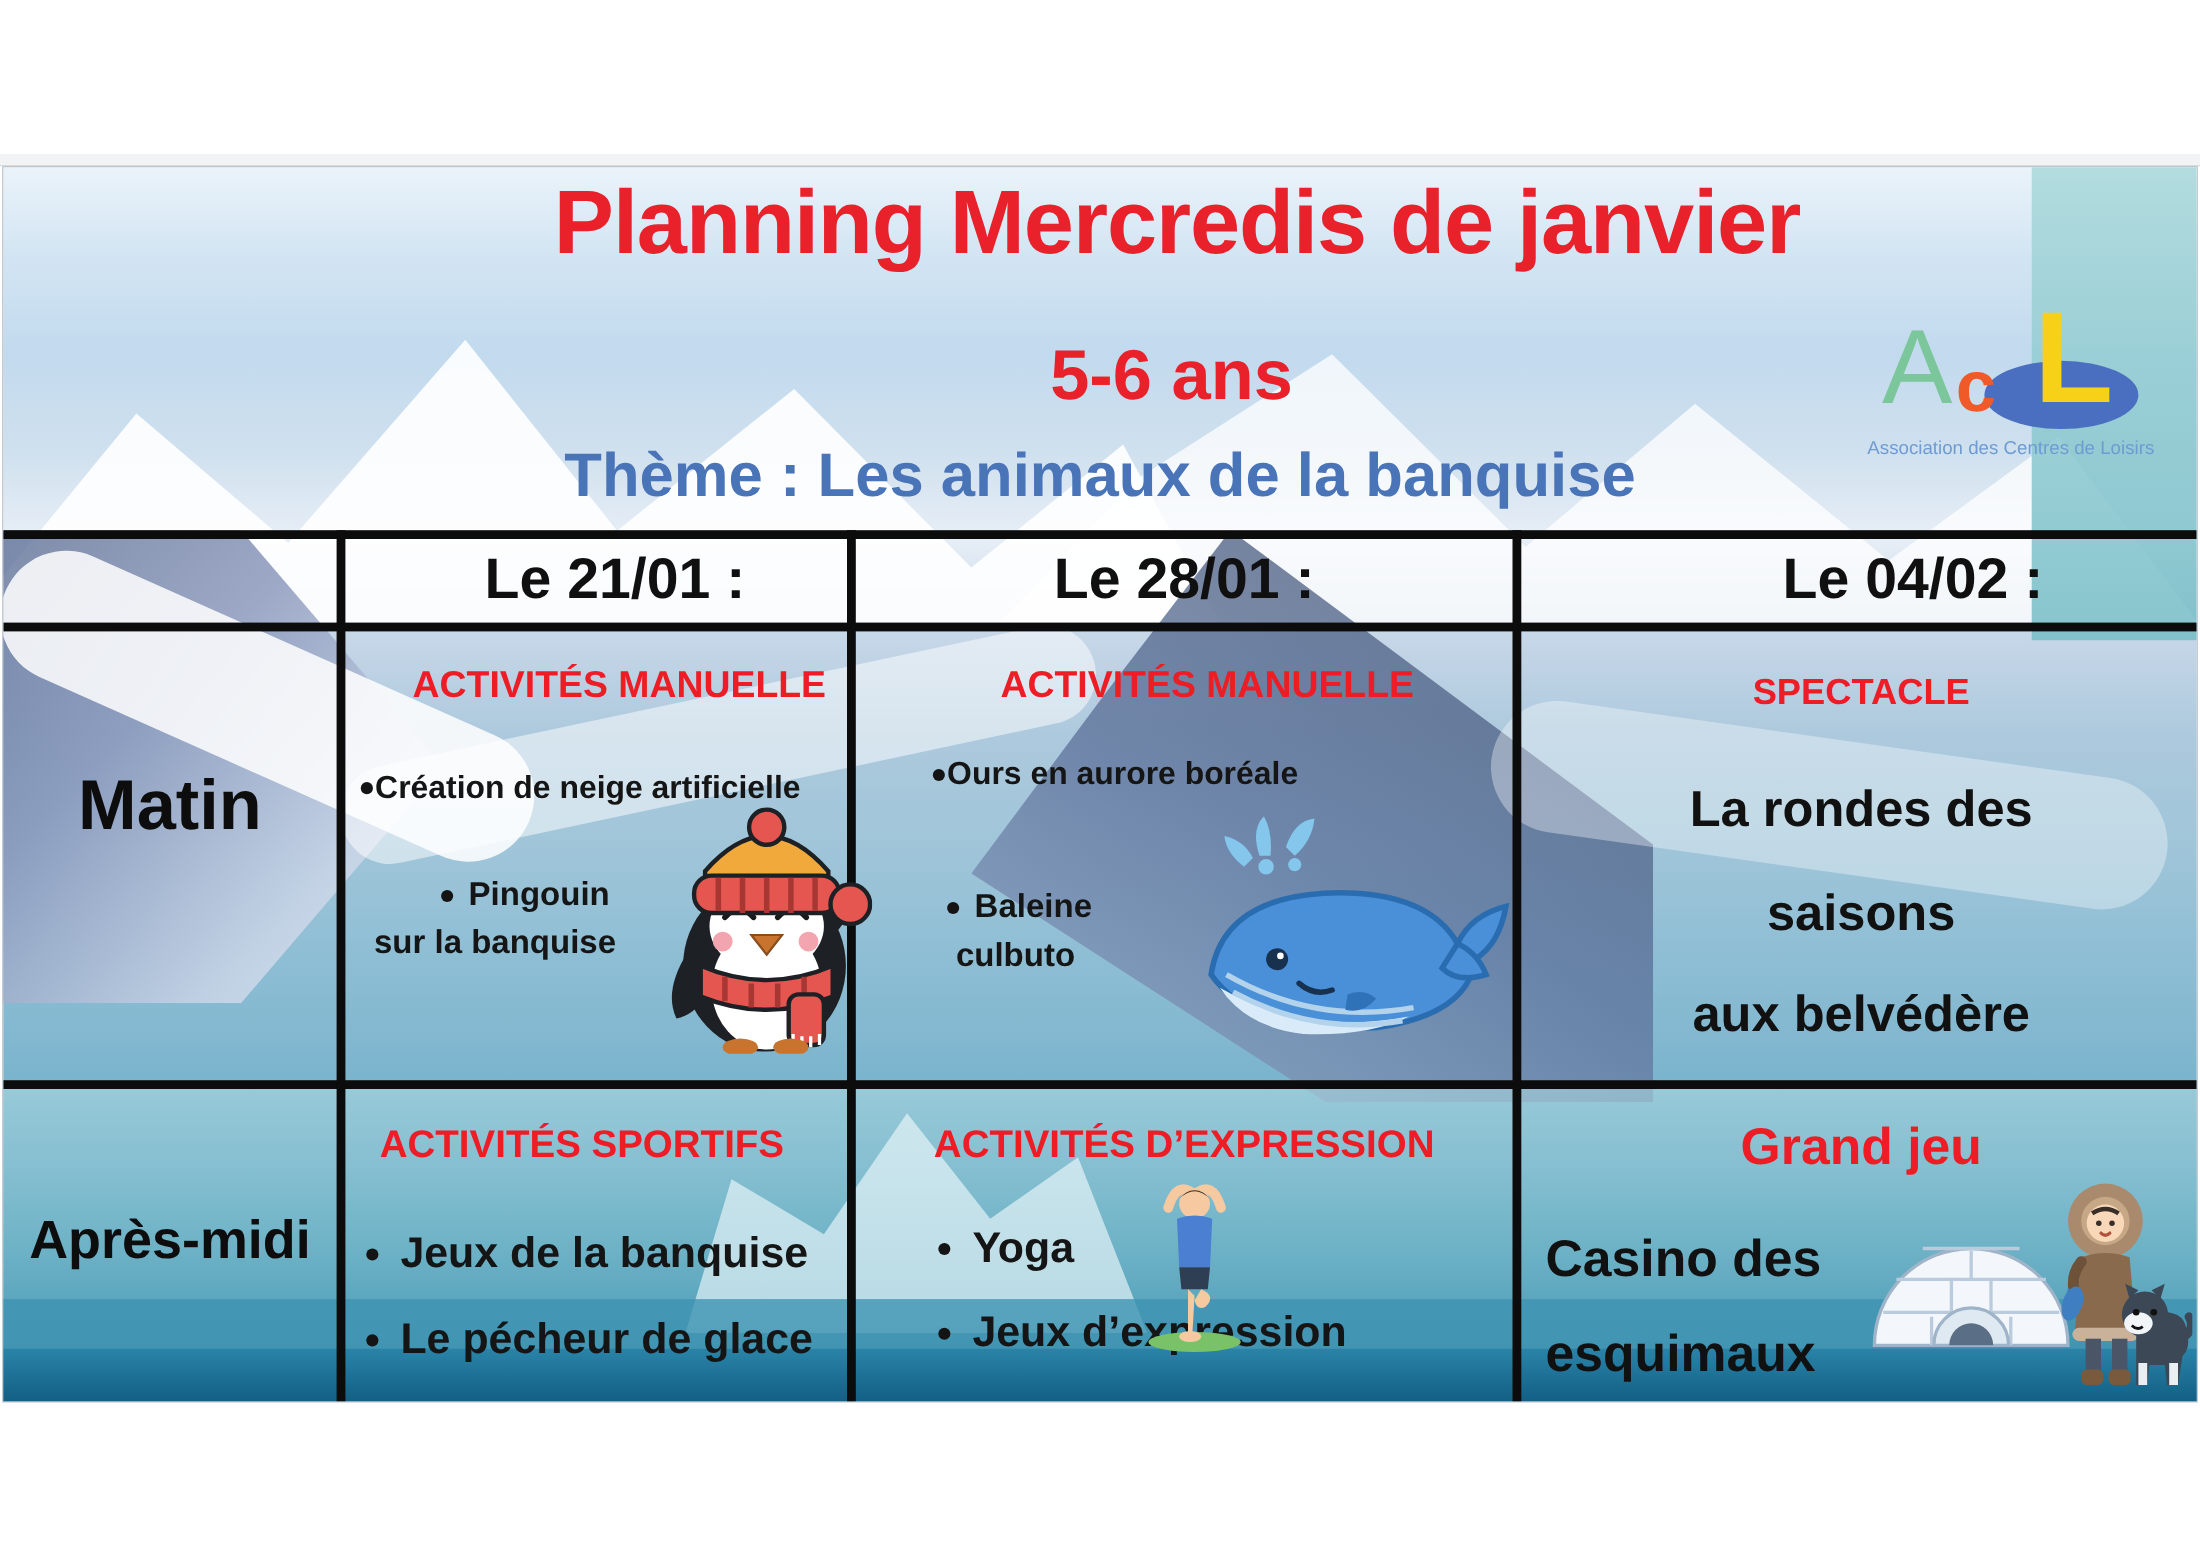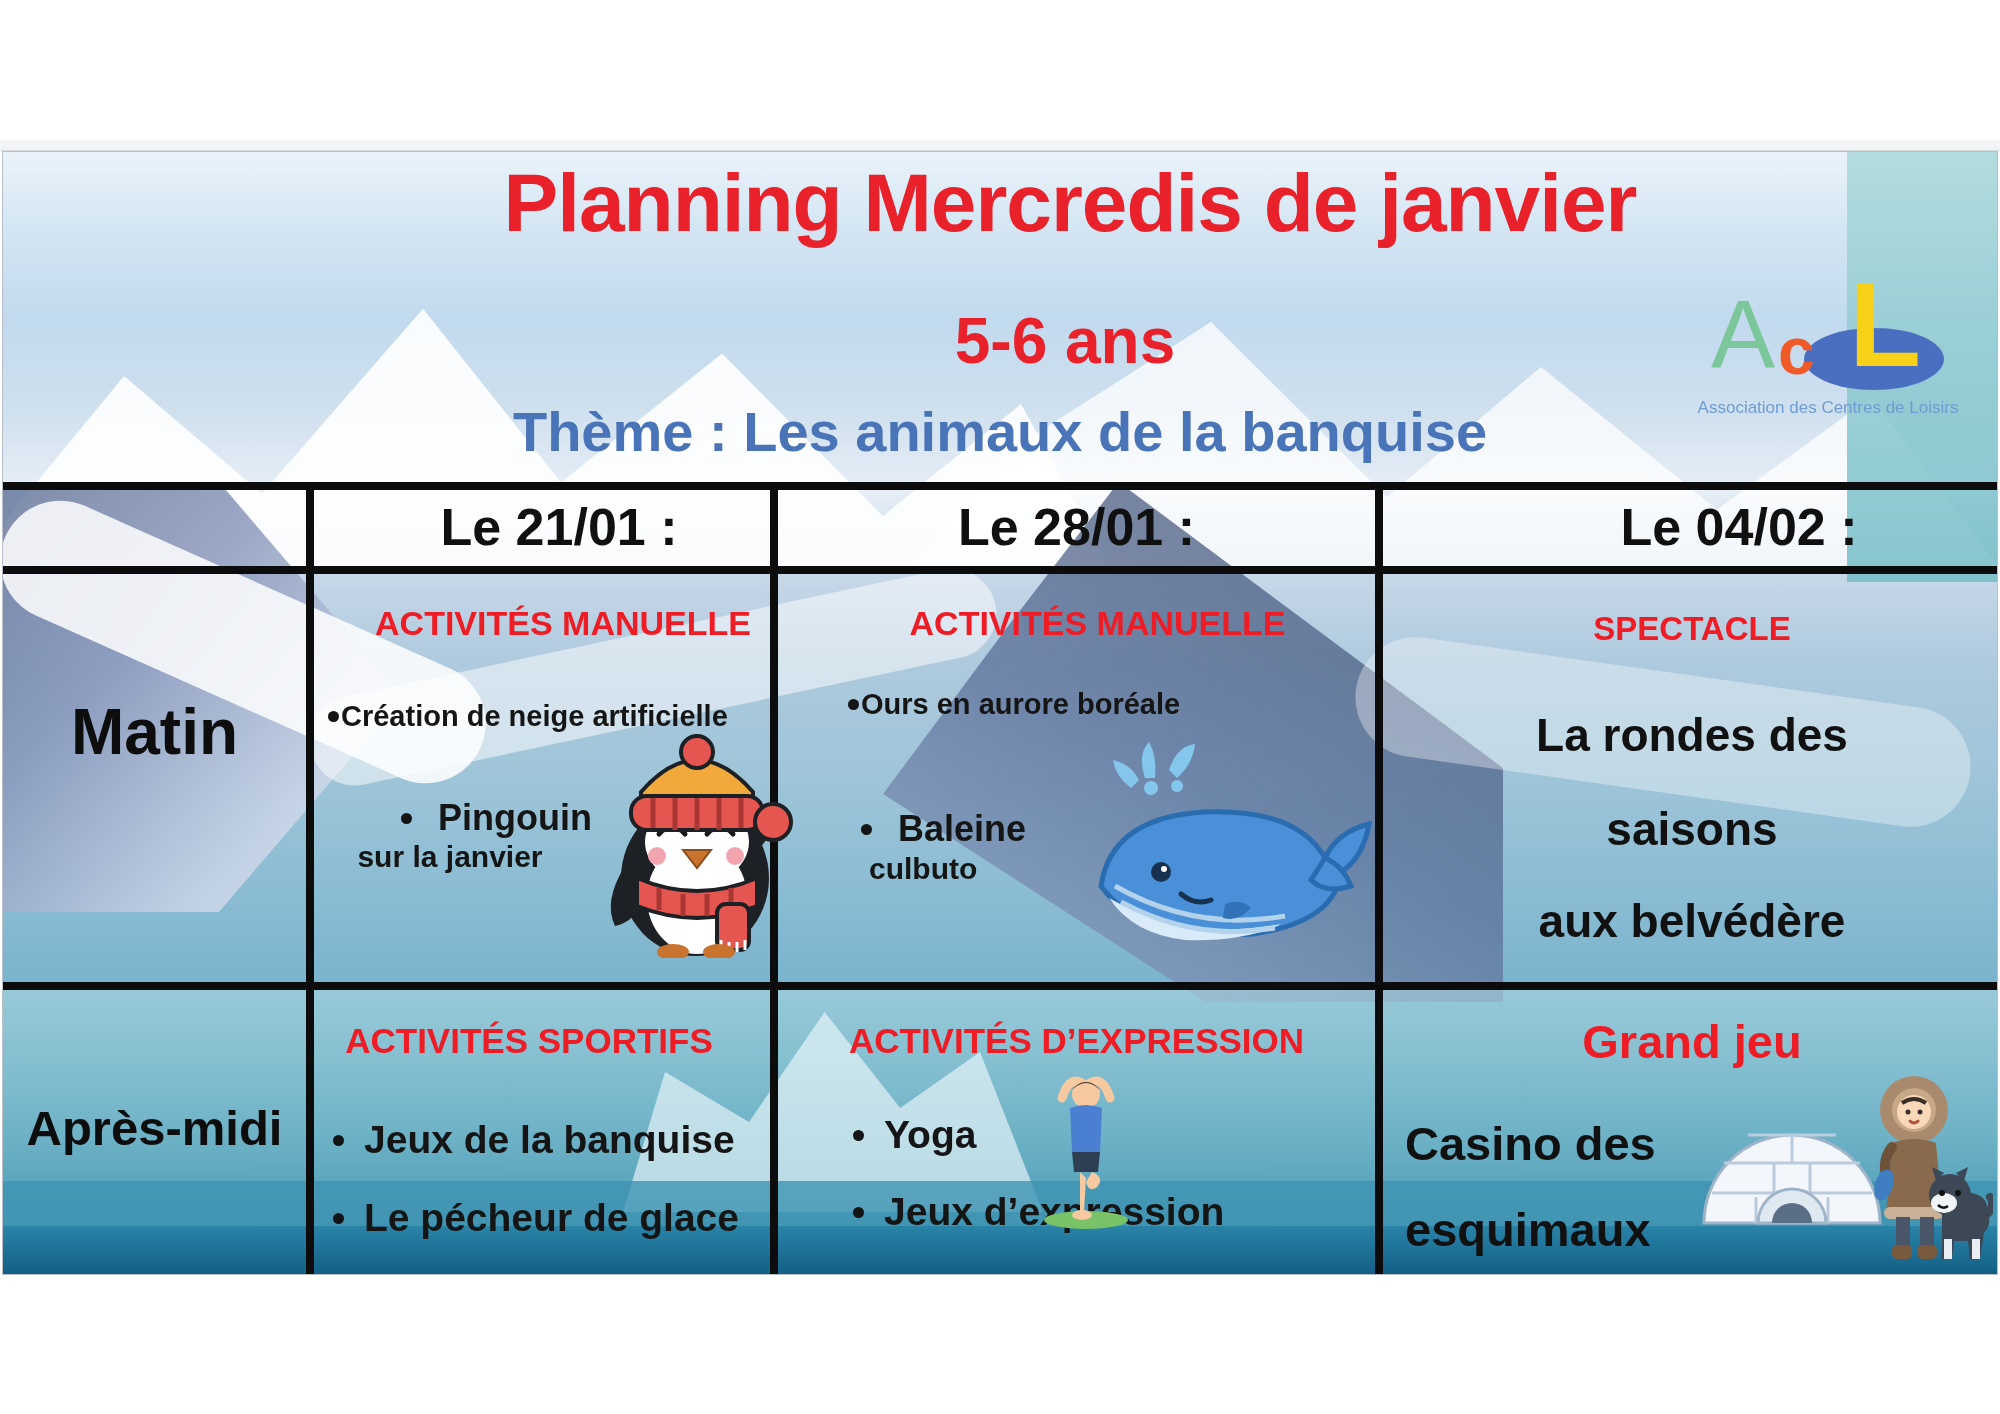--- a/index.html
+++ b/index.html
@@ -59,21 +59,21 @@
   .cellhead{position:absolute;text-align:center;z-index:4;font-weight:bold;color:#ee1c25;white-space:nowrap;}
   .mh{font-size:34px;margin-left:21px;} .ah{font-size:35px;}
   .mc1h{left:311px;width:456px;top:452px;}
   .mc2h{left:775px;width:597px;top:452px;}
   .mc3h{left:1380px;width:618px;top:458px;font-size:33px;}
   .ac1h{left:298px;width:456px;top:869px;}
   .ac2h{left:775px;width:597px;top:869px;}
   .ac3h{left:1380px;width:618px;top:862px;font-size:47px;}
   .bullet-row{position:absolute;display:flex;align-items:center;z-index:4;font-weight:bold;color:#151515;white-space:nowrap;}
   .dot{width:11px;height:11px;border-radius:50%;background:#141414;flex:none;}
-  .b29{font-size:29px;gap:2px;} .b30{font-size:36px;gap:26px;} .b39{font-size:39px;gap:20px;}
+  .b29{font-size:29px;gap:2px;} .b30{font-size:30px;gap:14px;} .b39{font-size:39px;gap:20px;}
   .cont{position:absolute;z-index:4;font-weight:bold;color:#151515;white-space:nowrap;}
   .mc1i1{left:325px;top:548px;}
   .mc1i2{left:398px;top:645px;}
   .mc1i2c{left:311px;width:272px;top:688px;text-align:center;font-size:30px;}
   .mc2i1{left:845px;top:536px;}
   .mc2i2{left:858px;top:656px;}
   .mc2i2c{left:866px;top:700px;font-size:30px;}
   .bigline{position:absolute;z-index:4;font-weight:bold;color:#111111;white-space:nowrap;}
   .mc3l{left:1380px;width:618px;text-align:center;font-size:46px;}
   .mc3l1{top:556px;} .mc3l2{top:650px;} .mc3l3{top:742px;}
@@ -139,21 +139,21 @@
 
     <div class="cellhead mh mc1h">ACTIVITÉS MANUELLE</div>
     <div class="bullet-row b29 mc1i1">
       <span class="dot"></span>
       <span>Création de neige artificielle</span>
     </div>
     <div class="bullet-row b30 mc1i2">
       <span class="dot"></span>
       <span>Pingouin</span>
     </div>
-    <div class="cont mc1i2c">sur la janvier</div>
+    <div class="cont mc1i2c">sur la banquise</div>
 
     <div class="cellhead mh mc2h">ACTIVITÉS MANUELLE</div>
     <div class="bullet-row b29 mc2i1">
       <span class="dot"></span>
       <span>Ours en aurore boréale</span>
     </div>
     <div class="bullet-row b30 mc2i2">
       <span class="dot"></span>
       <span>Baleine</span>
     </div>

